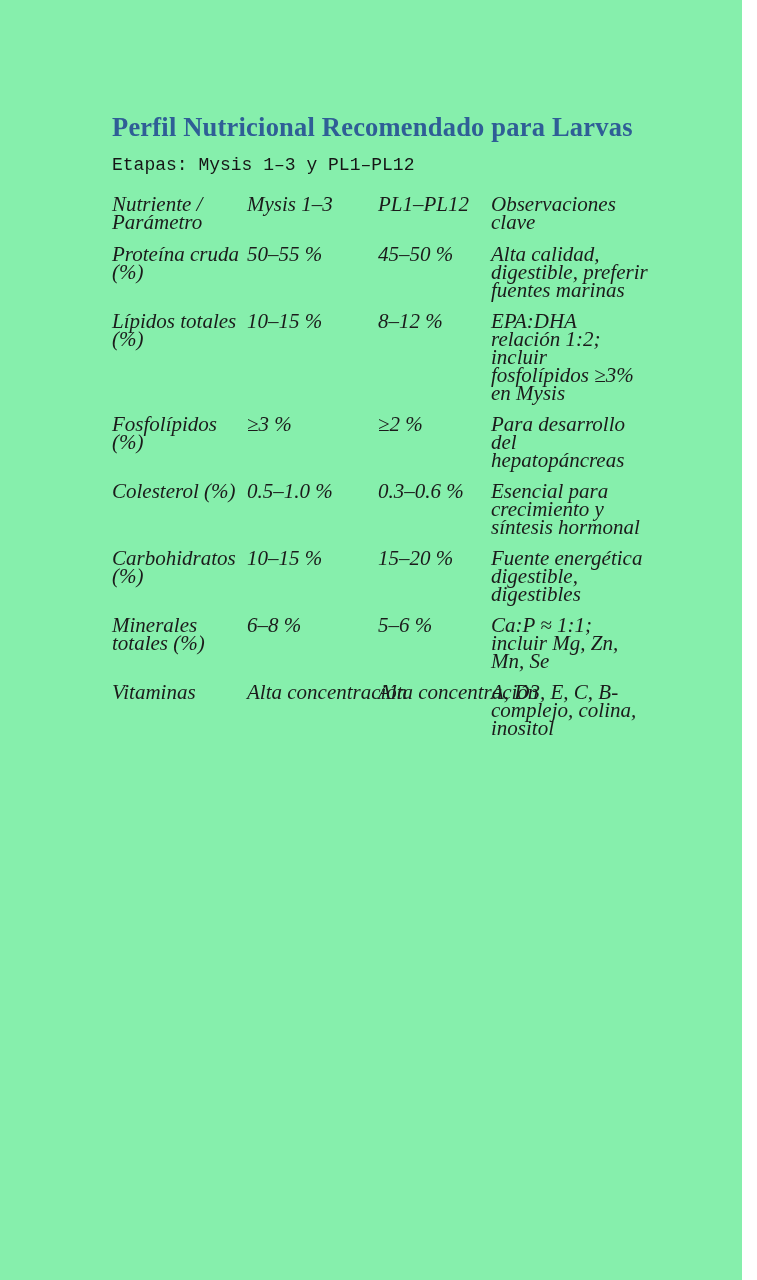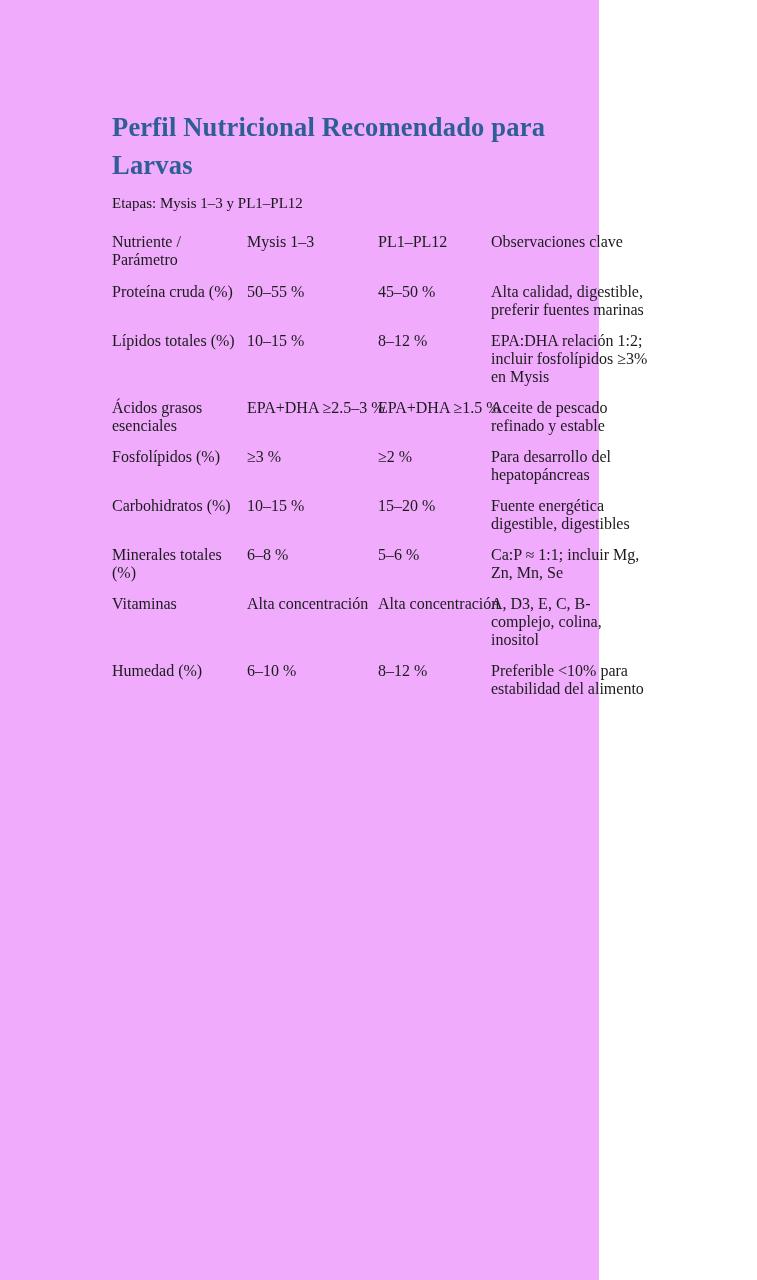--- a/index.html
+++ b/index.html
@@ -5,52 +5,54 @@
   * { margin: 0; padding: 0; box-sizing: border-box; }
   html, body { background: #ffffff; }
   body {
     width: 757px;
     height: 1280px;
     font-family: "Liberation Serif", "DejaVu Serif", serif;
     color: #1b1b1b;
     overflow: hidden;
   }
   .page {
-    width: 599px;
+    width: 742px;
     height: 1280px;
-    background: #f0abfc;
+    background: #86efac;
     padding: 108px 0 0 112px;
   }
   .title {
     font-size: 26.5px;
     font-weight: bold;
     color: #2F5E96;
     line-height: 38px;
     letter-spacing: 0.2px;
   }
   .subtitles {
     margin-top: 6px;
-    font-size: 15px;
+    font-size: 18px;
     line-height: 27px;
     color: #161616;
+    font-family: Liberation Mono, monospace;
   }
   table.nutrition {
     margin-top: 16px;
     border-collapse: collapse;
     table-layout: fixed;
     width: 540px;
   }
   table.nutrition th,
   table.nutrition td {
-    font-size: 16px;
+    font-size: 21px;
     line-height: 18px;
     font-weight: normal;
     text-align: left;
     vertical-align: top;
     padding: 0 4px 13px 0;
+    font-style: italic;
   }
   table.nutrition thead th { padding-bottom: 14px; }
   col.c1 { width: 135px; }
   col.c2 { width: 131px; }
   col.c3 { width: 113px; }
   col.c4 { width: 161px; }
   td.val { white-space: nowrap; overflow: visible; margin-left: 28px; }
 </style>
 </head>
 <body>
@@ -85,51 +87,45 @@
           <td class="val">45–50 %</td>
           <td>Alta calidad, digestible, preferir fuentes marinas</td>
         </tr>
         <tr>
           <td>Lípidos totales (%)</td>
           <td class="val">10–15 %</td>
           <td class="val">8–12 %</td>
           <td>EPA:DHA relación 1:2; incluir fosfolípidos ≥3% en Mysis</td>
         </tr>
         <tr>
-          <td>Ácidos grasos esenciales</td>
-          <td class="val">EPA+DHA ≥2.5–3 %</td>
-          <td class="val">EPA+DHA ≥1.5 %</td>
-          <td>Aceite de pescado refinado y estable</td>
-        </tr>
-        <tr>
           <td>Fosfolípidos (%)</td>
           <td class="val">≥3 %</td>
           <td class="val">≥2 %</td>
           <td>Para desarrollo del hepatopáncreas</td>
+        </tr>
+        <tr>
+          <td>Colesterol (%)</td>
+          <td class="val">0.5–1.0 %</td>
+          <td class="val">0.3–0.6 %</td>
+          <td>Esencial para crecimiento y síntesis hormonal</td>
         </tr>
         <tr>
           <td>Carbohidratos (%)</td>
           <td class="val">10–15 %</td>
           <td class="val">15–20 %</td>
           <td>Fuente energética digestible, digestibles</td>
         </tr>
         <tr>
           <td>Minerales totales (%)</td>
           <td class="val">6–8 %</td>
           <td class="val">5–6 %</td>
           <td>Ca:P ≈ 1:1; incluir Mg, Zn, Mn, Se</td>
         </tr>
         <tr>
           <td>Vitaminas</td>
           <td class="val">Alta concentración</td>
           <td class="val">Alta concentración</td>
           <td>A, D3, E, C, B-complejo, colina, inositol</td>
         </tr>
-        <tr>
-          <td>Humedad (%)</td>
-          <td class="val">6–10 %</td>
-          <td class="val">8–12 %</td>
-          <td>Preferible &lt;10% para estabilidad del alimento</td>
-        </tr>
       </tbody>
   </table>
 
 </div>
 
 </body></html>

